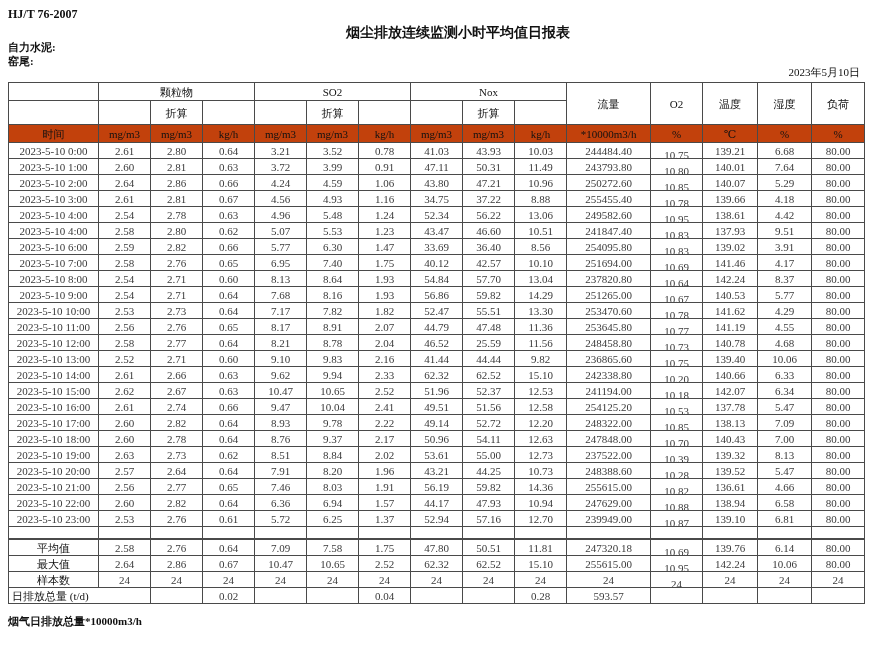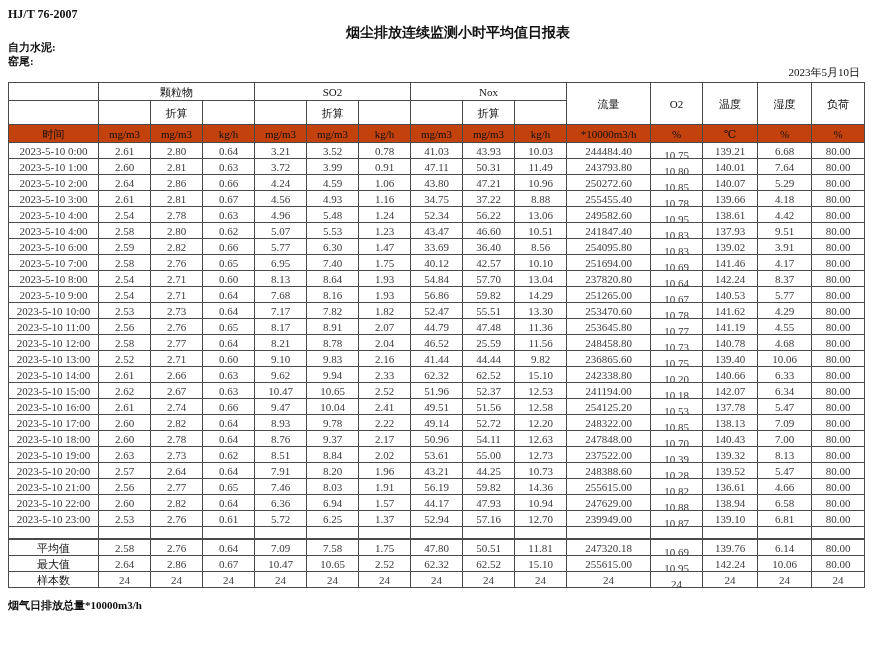--- a/index.html
+++ b/index.html
@@ -598,18 +598,34 @@
         <td>24</td>
         <td>24</td>
         <td>24</td>
         <td>24</td>
         <td>24</td>
         <td><span class="o2v">24</span></td>
         <td>24</td>
         <td>24</td>
         <td>24</td>
       </tr>
+      <tr>
+        <td colspan="2" class="daily-label">日排放总量 (t/d)</td>
+        <td></td>
+        <td>0.02</td>
+        <td></td>
+        <td></td>
+        <td>0.04</td>
+        <td></td>
+        <td></td>
+        <td>0.28</td>
+        <td>593.57</td>
+        <td></td>
+        <td></td>
+        <td></td>
+        <td></td>
+      </tr>
     </tbody>
 </table>
 
 <div class="footnotes">
   <div class="fn-line1">烟气日排放总量*10000m3/h</div>
 </div>
 
 </body></html>

